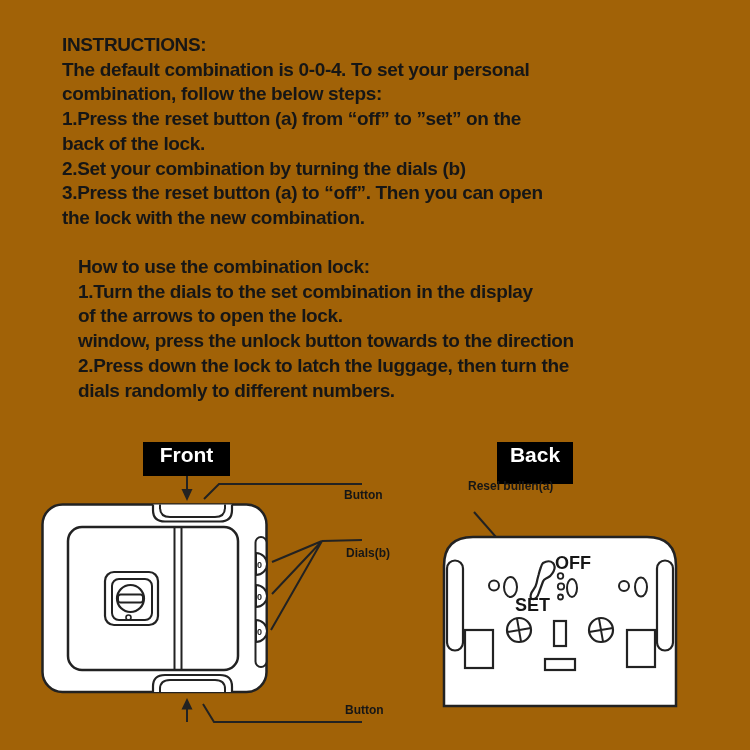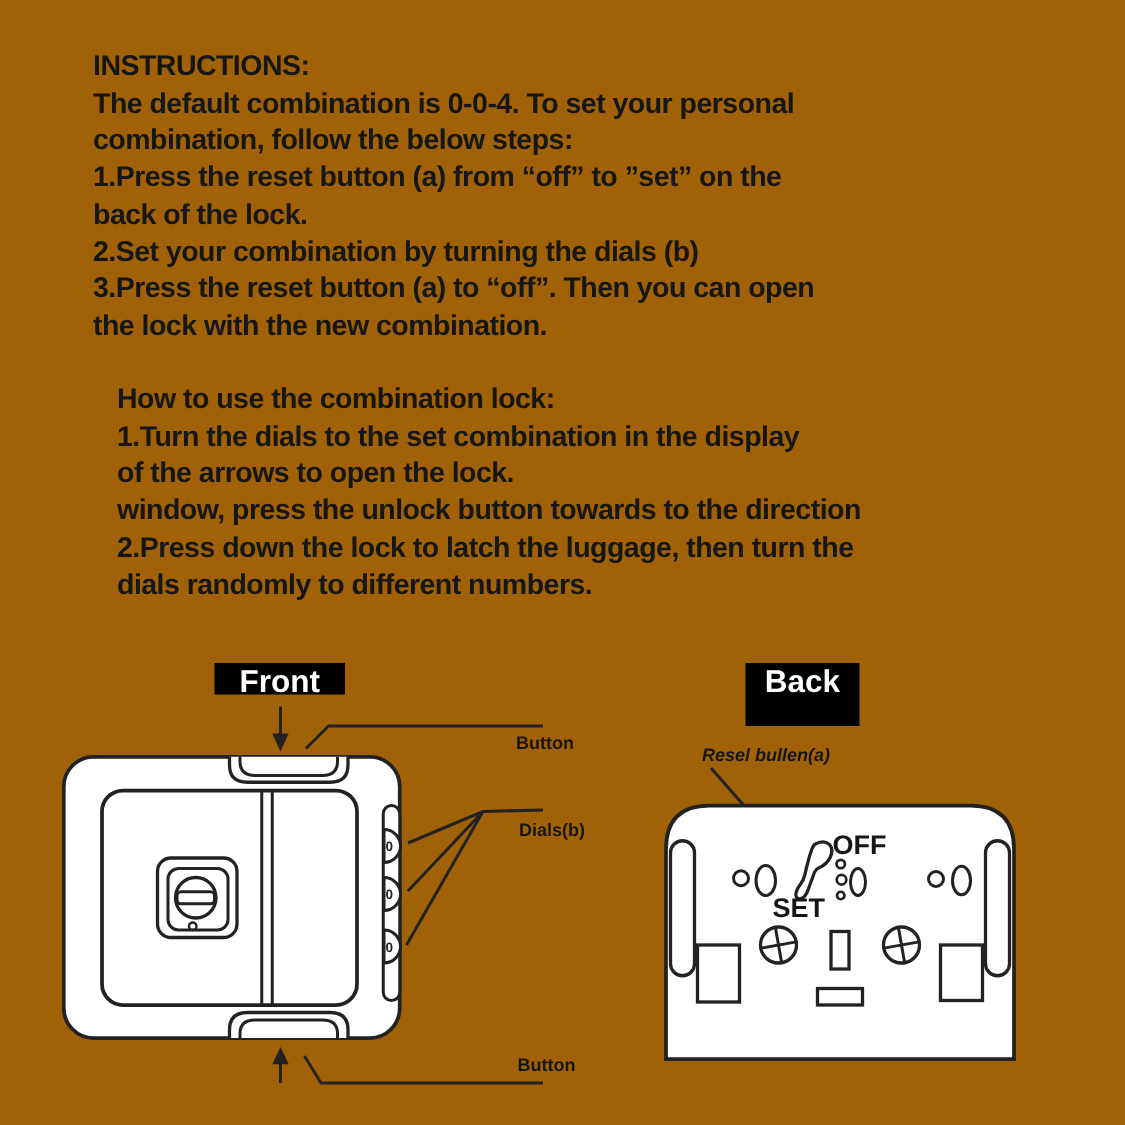--- a/index.html
+++ b/index.html
@@ -7,27 +7,27 @@
     position:relative; width:750px; height:750px; background:#a16207;
     font-family:"Liberation Sans", sans-serif; font-weight:bold; color:#161616;
     overflow:hidden;
   }
   .textblock { position:absolute; left:62px; font-size:19px; line-height:24.7px;
     letter-spacing:-0.35px; white-space:nowrap; }
   #block1 { top:33px; }
   #block2 { top:255px;margin-left:16px; }
   .tag { position:absolute; background:#000; color:#fff; font-size:21px;
     text-align:center; line-height:26px; letter-spacing:0; }
-  #front-tag { left:143px; top:442px; width:87px; height:21px; }
+  #front-tag { left:143px; top:442px; width:87px; height:34px; }
   #back-tag  { left:497px; top:442px; width:76px; height:42px;text-align:center; }
   .lbl { position:absolute; font-size:12px; white-space:nowrap; }
   #lbl-button-top    { left:344px; top:488px; }
   #lbl-dials         { left:346px; top:546px; }
   #lbl-button-bottom { left:345px; top:703px; }
-  #lbl-reset         { left:468px; top:496px;font-style:italic; }
+  #lbl-reset         { left:468px; top:479px; }
   .lbl-sm { position:absolute; font-size:18px; white-space:nowrap; }
   #lbl-off { left:555px; top:553px; }
   #lbl-set { left:515px; top:595px; }
   svg.art { position:absolute; left:0; top:0; }
   svg .ln { fill:none; stroke:#222; }
   svg .fw { fill:#fff; stroke:#222; }
   svg .blk { fill:#222; stroke:none; }
   svg text.mark { font-family:"Liberation Sans", sans-serif; font-weight:bold;
     font-size:9px; fill:#222; }
 </style>

